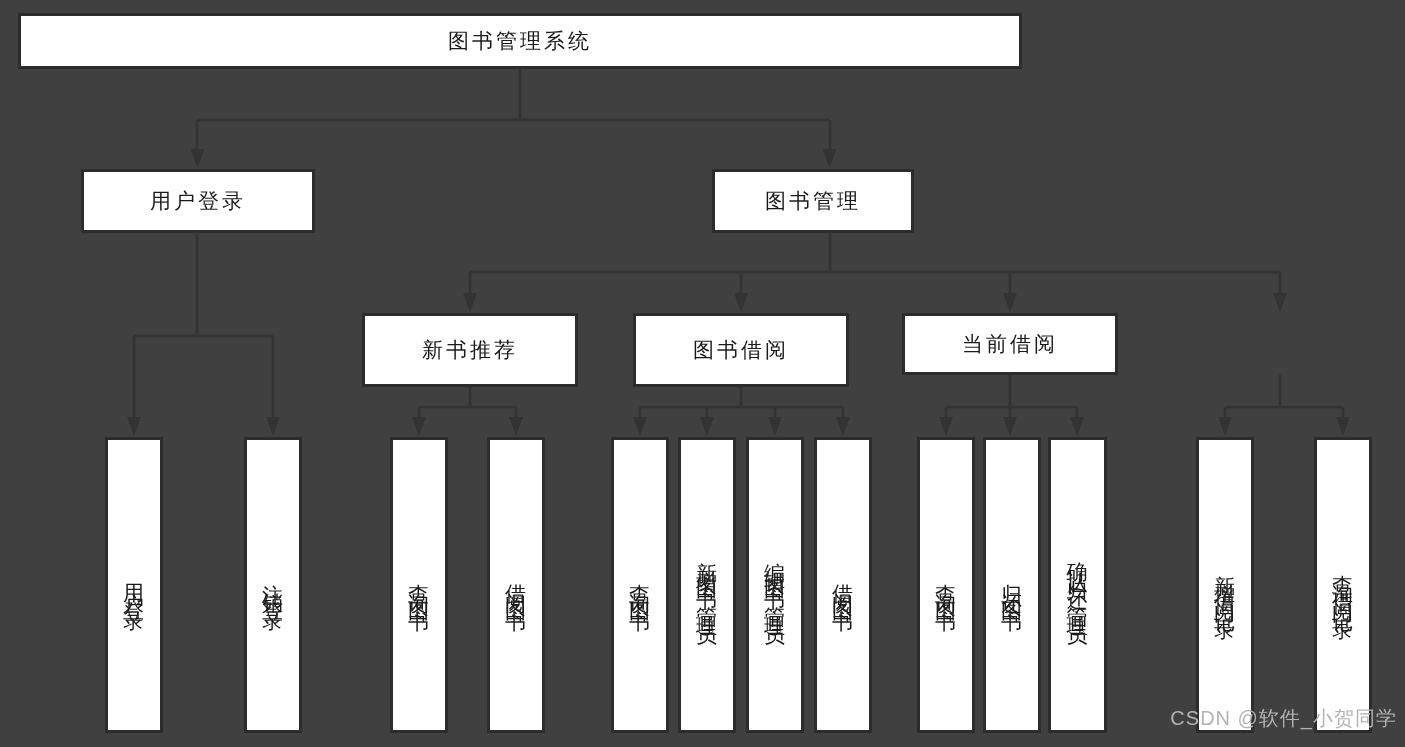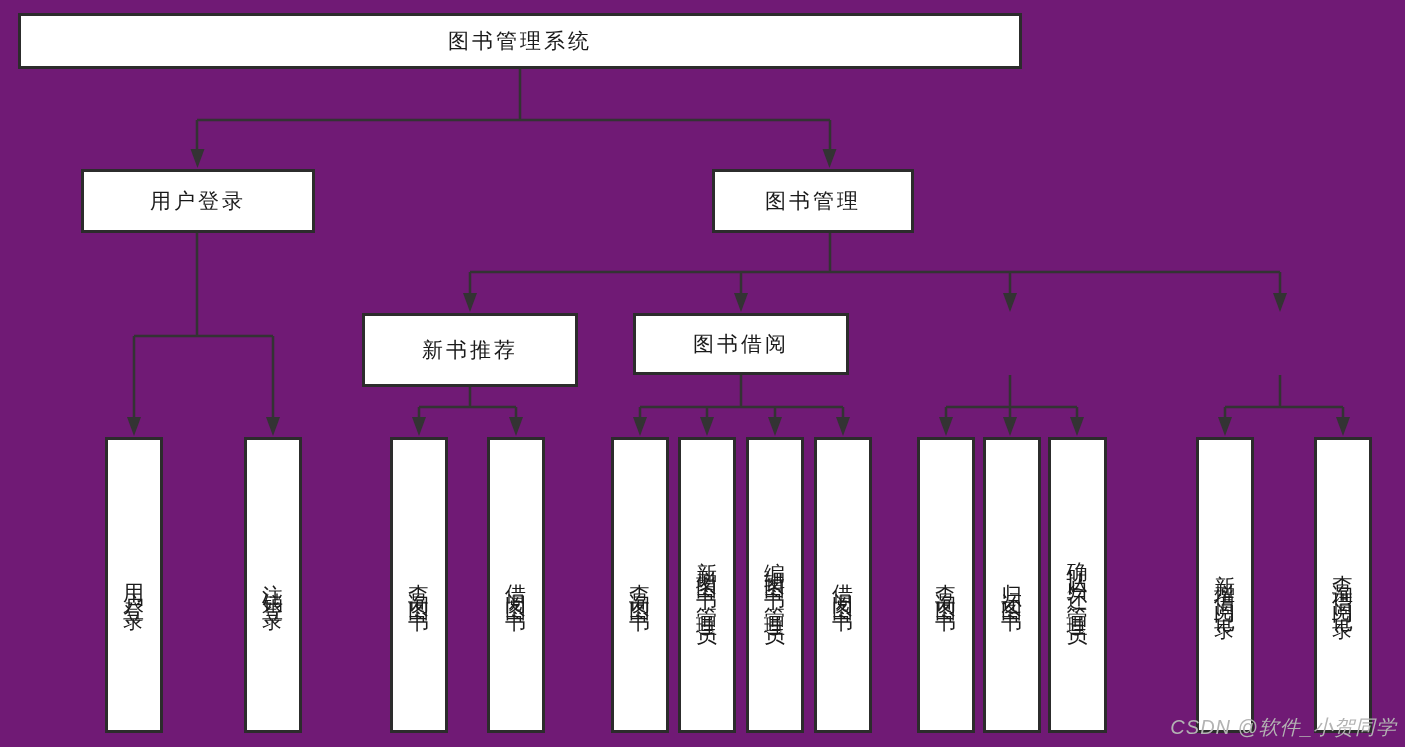--- a/index.html
+++ b/index.html
@@ -1,35 +1,35 @@
 <!DOCTYPE html>
 <html><head>
 <meta charset="utf-8">
 <style>
   html,body{margin:0;padding:0;background:#ffffff;}
   #canvas{
-    position:relative;width:1405px;height:747px;background:#701a75;overflow:hidden;
+    position:relative;width:1405px;height:747px;background:#404040;overflow:hidden;
     font-family:"Liberation Sans","DejaVu Sans",sans-serif;color:#1a1a1a;
   }
   .wires{position:absolute;left:0;top:0;width:1405px;height:747px;}
   .wire{stroke:#333333;stroke-width:2.5;fill:none;}
   .arrow{fill:#333333;stroke:none;}
   .node{
     position:absolute;box-sizing:border-box;background:#ffffff;
     border:3px solid #2c2c2c;display:flex;align-items:center;justify-content:center;
     text-align:center;
   }
   .h .label{font-size:21px;letter-spacing:3px;white-space:nowrap;}
   .v .label{
     writing-mode:vertical-rl;text-orientation:mixed;
     font-size:21px;letter-spacing:9px;line-height:1;
   }
   .watermark{
-    position:absolute;right:8px;bottom:6px;font-size:20px;letter-spacing:1px;
-    color:#b3b3b3;white-space:nowrap;z-index:5;font-style:italic;
+    position:absolute;right:8px;bottom:15px;font-size:20px;letter-spacing:1px;
+    color:#b3b3b3;white-space:nowrap;z-index:5;
   }
 </style>
 </head>
 <body>
 
 <div id="canvas">
 
   <svg class="wires" xmlns="http://www.w3.org/2000/svg">
 
     <path class="wire" d="M520 69 V120 M197 120 H830 M197 120 V152 M830 120 V152"></path>
@@ -73,22 +73,25 @@
   <div class="node h" style="left:81px;top:169px;width:234px;height:64px">
     <span class="label">用户登录</span>
   </div>
   <div class="node h" style="left:712px;top:169px;width:202px;height:64px">
     <span class="label">图书管理</span>
   </div>
 
   <div class="node h" style="left:362px;top:313px;width:216px;height:74px">
     <span class="label">新书推荐</span>
   </div>
-  <div class="node h" style="left:633px;top:313px;width:216px;height:62px">
+  <div class="node h" style="left:633px;top:313px;width:216px;height:74px">
     <span class="label">图书借阅</span>
+  </div>
+  <div class="node h" style="left:902px;top:313px;width:216px;height:62px">
+    <span class="label">当前借阅</span>
   </div>
 
   <div class="node v" style="left:105px;top:437px;width:58px;height:296px">
     <span class="label">用户登录</span>
   </div>
   <div class="node v" style="left:244px;top:437px;width:58px;height:296px">
     <span class="label">注销登录</span>
   </div>
 
   <div class="node v" style="left:390px;top:437px;width:58px;height:296px">

